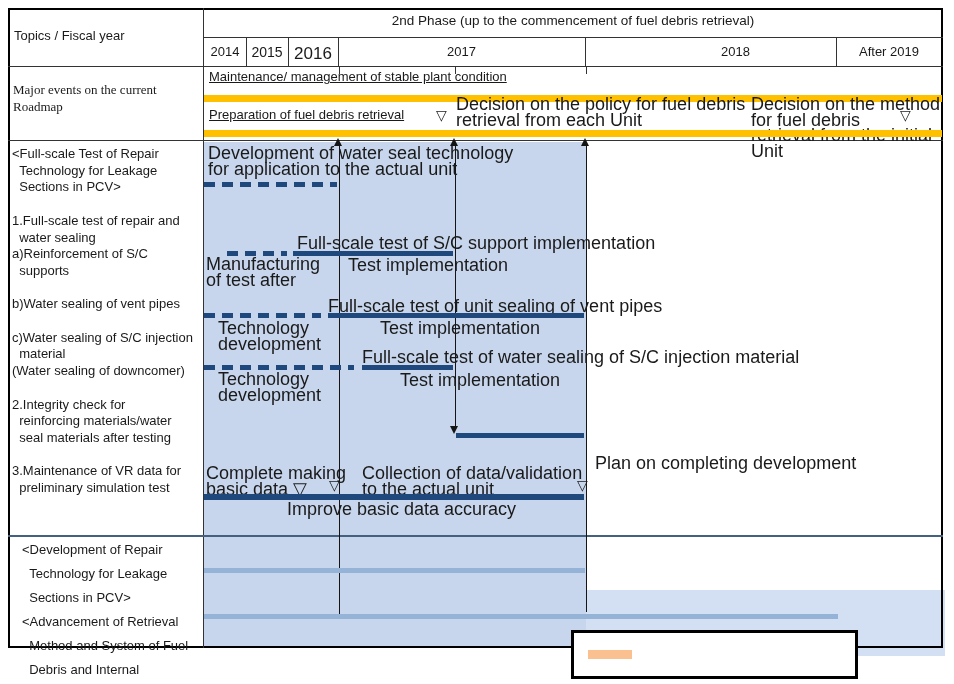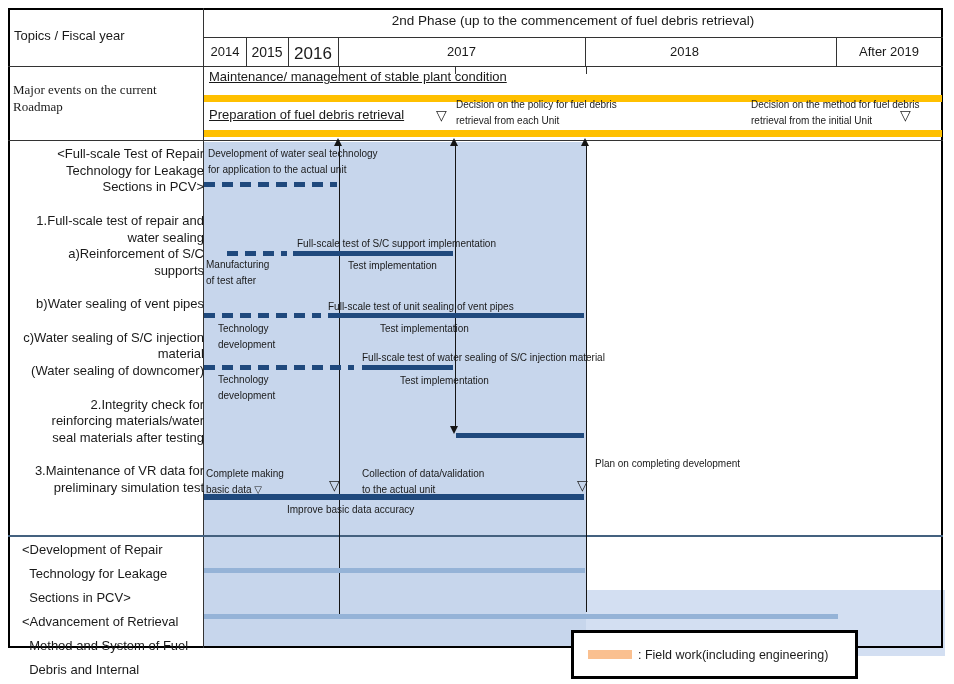--- a/index.html
+++ b/index.html
@@ -3,21 +3,21 @@
 <meta charset="utf-8">
 <style>
   html,body{margin:0;padding:0;}
   body{
     width:954px;height:684px;position:relative;background:#fff;
     font-family:"Liberation Sans","DejaVu Sans",sans-serif;color:#1a1a1a;
     overflow:hidden;
   }
   .abs{position:absolute;}
   .pre{white-space:pre-line;}
-  .lbl{font-size:10px;line-height:15.5px;}
+  .lbl{font-size:18px;line-height:15.5px;}
   .topic{font-size:13px;}
   .underline{text-decoration:underline;}
   .center{text-align:center;}
   
   .rnd-region{background:var(--rnd-region,#C7D6EC);}
   .rnd-region-light{background:var(--rnd-region-light,#D3DFF2);}
   .yellow-bar{background:var(--field-work-bar,#FFC000);height:7px;}
   
   .bar{background:var(--task-bar,#1F497D);height:5px;}
   .bar-thick{background:var(--task-bar,#1F497D);height:6px;}
@@ -54,21 +54,21 @@
 <div class="abs vline" style="left:338px;top:37px;height:29px;"></div>
 <div class="abs vline" style="left:585px;top:37px;height:29px;"></div>
 <div class="abs vline" style="left:836px;top:37px;height:29px;"></div>
 
 <div class="abs topic" style="left:14px;top:28px;">Topics / Fiscal year</div>
 <div class="abs center" style="left:203px;top:13px;width:740px;font-size:13.5px;">2nd Phase (up to the commencement of fuel debris retrieval)</div>
 <div class="abs center" style="left:204px;top:44px;width:42px;font-size:13px;">2014</div>
 <div class="abs center" style="left:246px;top:44px;width:42px;font-size:14px;">2015</div>
 <div class="abs center" style="left:288px;top:44px;width:50px;font-size:17px;">2016</div>
 <div class="abs center" style="left:338px;top:44px;width:247px;font-size:13px;">2017</div>
-<div class="abs center" style="left:559px;top:44px;width:251px;font-size:13px;">2018</div>
+<div class="abs center" style="left:610px;top:44px;width:251px;font-size:13px;">2018</div>
 <div class="abs center" style="left:836px;top:44px;width:106px;font-size:13px;">After 2019</div>
 
 <div class="abs pre topic" style="left:13px;top:81px;line-height:17px;font-family:Liberation Serif, serif;">Major events on the current
 Roadmap</div>
 <div class="abs topic underline" style="left:209px;top:69px;">Maintenance/ management of stable plant condition</div>
 <div class="abs yellow-bar" style="left:204px;top:95px;width:738px;"></div>
 <div class="abs topic underline" style="left:209px;top:107px;">Preparation of fuel debris retrieval</div>
 <div class="abs milestone" style="left:436px;top:108px;">▽</div>
 <div class="abs pre lbl" style="left:456px;top:97px;">Decision on the policy for fuel debris
 retrieval from each Unit</div>
@@ -81,21 +81,21 @@
 <div class="abs vline" style="left:455px;top:66px;height:8px;"></div>
 <div class="abs vline" style="left:586px;top:66px;height:8px;"></div>
 <div class="abs tri-up" style="left:334px;top:138px;"></div>
 <div class="abs arrow-line" style="left:339px;top:145px;height:472px;"></div>
 <div class="abs tri-up" style="left:450px;top:138px;"></div>
 <div class="abs arrow-line" style="left:455px;top:145px;height:282px;"></div>
 <div class="abs tri-down" style="left:450px;top:426px;"></div>
 <div class="abs tri-up" style="left:581px;top:138px;"></div>
 <div class="abs arrow-line" style="left:586px;top:145px;height:467px;"></div>
 
-<div class="abs pre topic" style="left:12px;top:146px;width:192px;line-height:16.7px;text-align:right;">&lt;Full-scale Test of Repair
+<div class="abs pre topic" style="left:12px;top:146px;width:192px;line-height:16.7px;">&lt;Full-scale Test of Repair
 &nbsp;&nbsp;Technology for Leakage
 &nbsp;&nbsp;Sections in PCV&gt;
 
 1.Full-scale test of repair and
 &nbsp;&nbsp;water sealing
 a)Reinforcement of S/C
 &nbsp;&nbsp;supports
 
 b)Water sealing of vent pipes
 
@@ -153,15 +153,14 @@
 <div class="abs lbl" style="left:595px;top:456px;">Plan on completing development</div>
 <div class="abs bar-thick" style="left:204px;top:494px;width:380px;"></div>
 <div class="abs lbl" style="left:287px;top:502px;">Improve basic data accuracy</div>
 
 <div class="abs bar-soft" style="left:204px;top:568px;width:381px;"></div>
 <div class="abs bar-soft" style="left:204px;top:614px;width:634px;"></div>
 
 <div class="abs legend-box" style="left:571px;top:630px;width:287px;height:49px;">
   <div class="legend-row">
     <div class="legend-swatch" style="background:var(--legend-orange,#FAC090);"></div>
-    <div class="legend-text">: Field work(including engineering)</div>
   </div>
 </div>
 
 </body></html>

